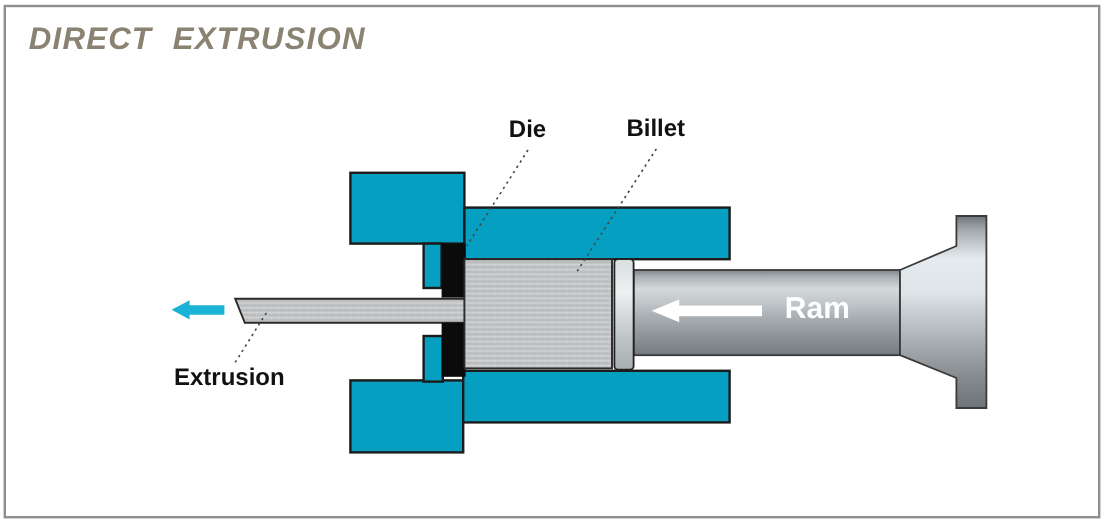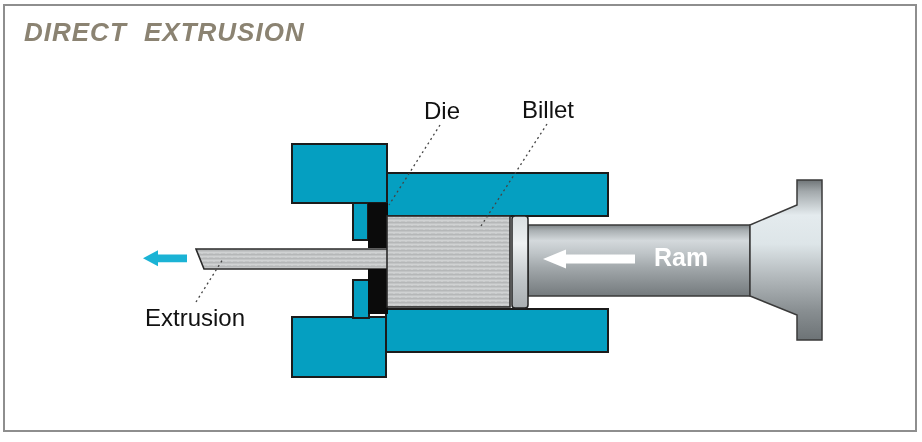--- a/index.html
+++ b/index.html
@@ -69,22 +69,22 @@
   .leader {
     stroke: #444444;
     stroke-width: 1.3;
     stroke-dasharray: 2 3.2;
     fill: none;
   }
   .arrow-white { fill: var(--ram-arrow-white, #ffffff); }
   .arrow-cyan  { fill: var(--extrusion-arrow-cyan, #1bb3d5); }
   .part-label {
     position: absolute;
-    font-size: 24px;
-    font-weight: normal;
+    font-size: 20px;
+    font-weight: bold;
     color: var(--label-black, #111111);
     white-space: nowrap;
   }
   .ram-label {
     position: absolute;
     left: 654px; top: 243px;
     font-size: 25px;
     font-weight: 700;
     color: var(--ram-arrow-white, #f4f6f7);
     white-space: nowrap;

